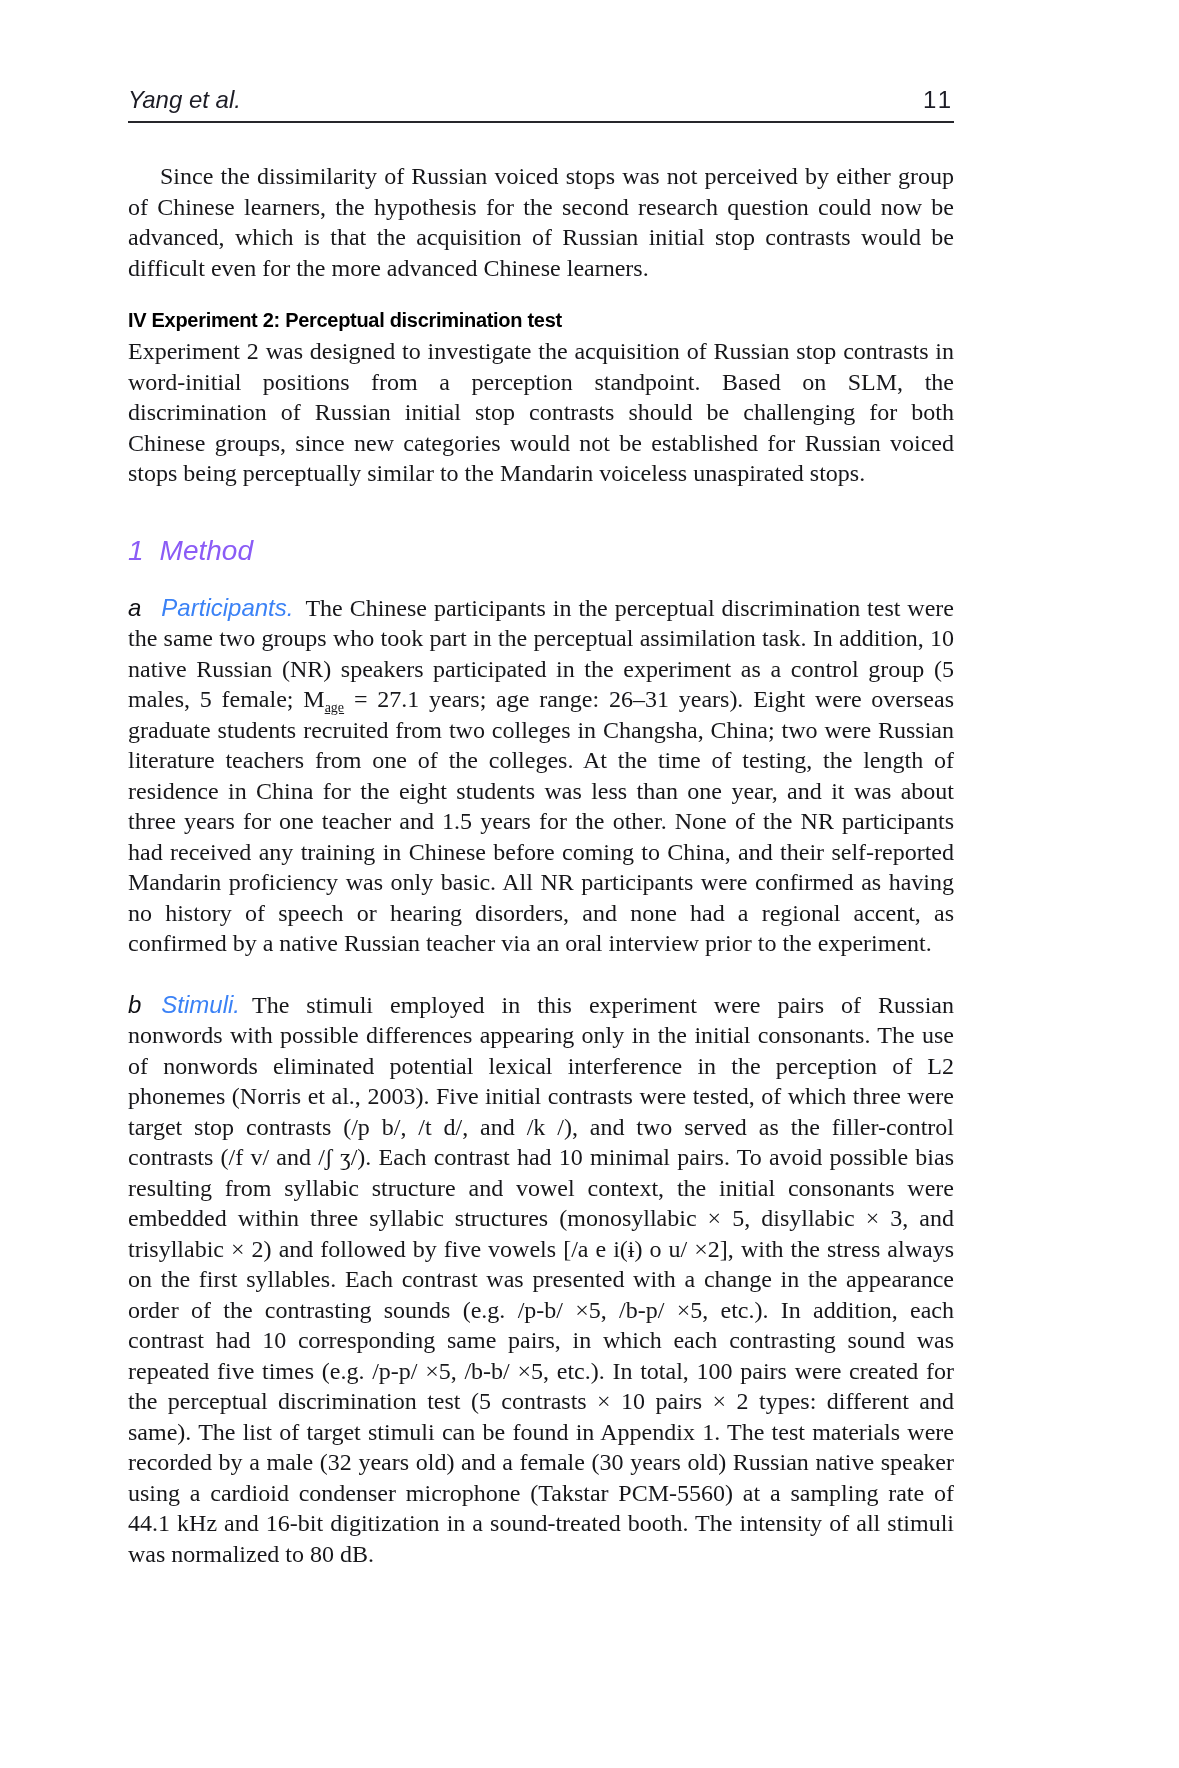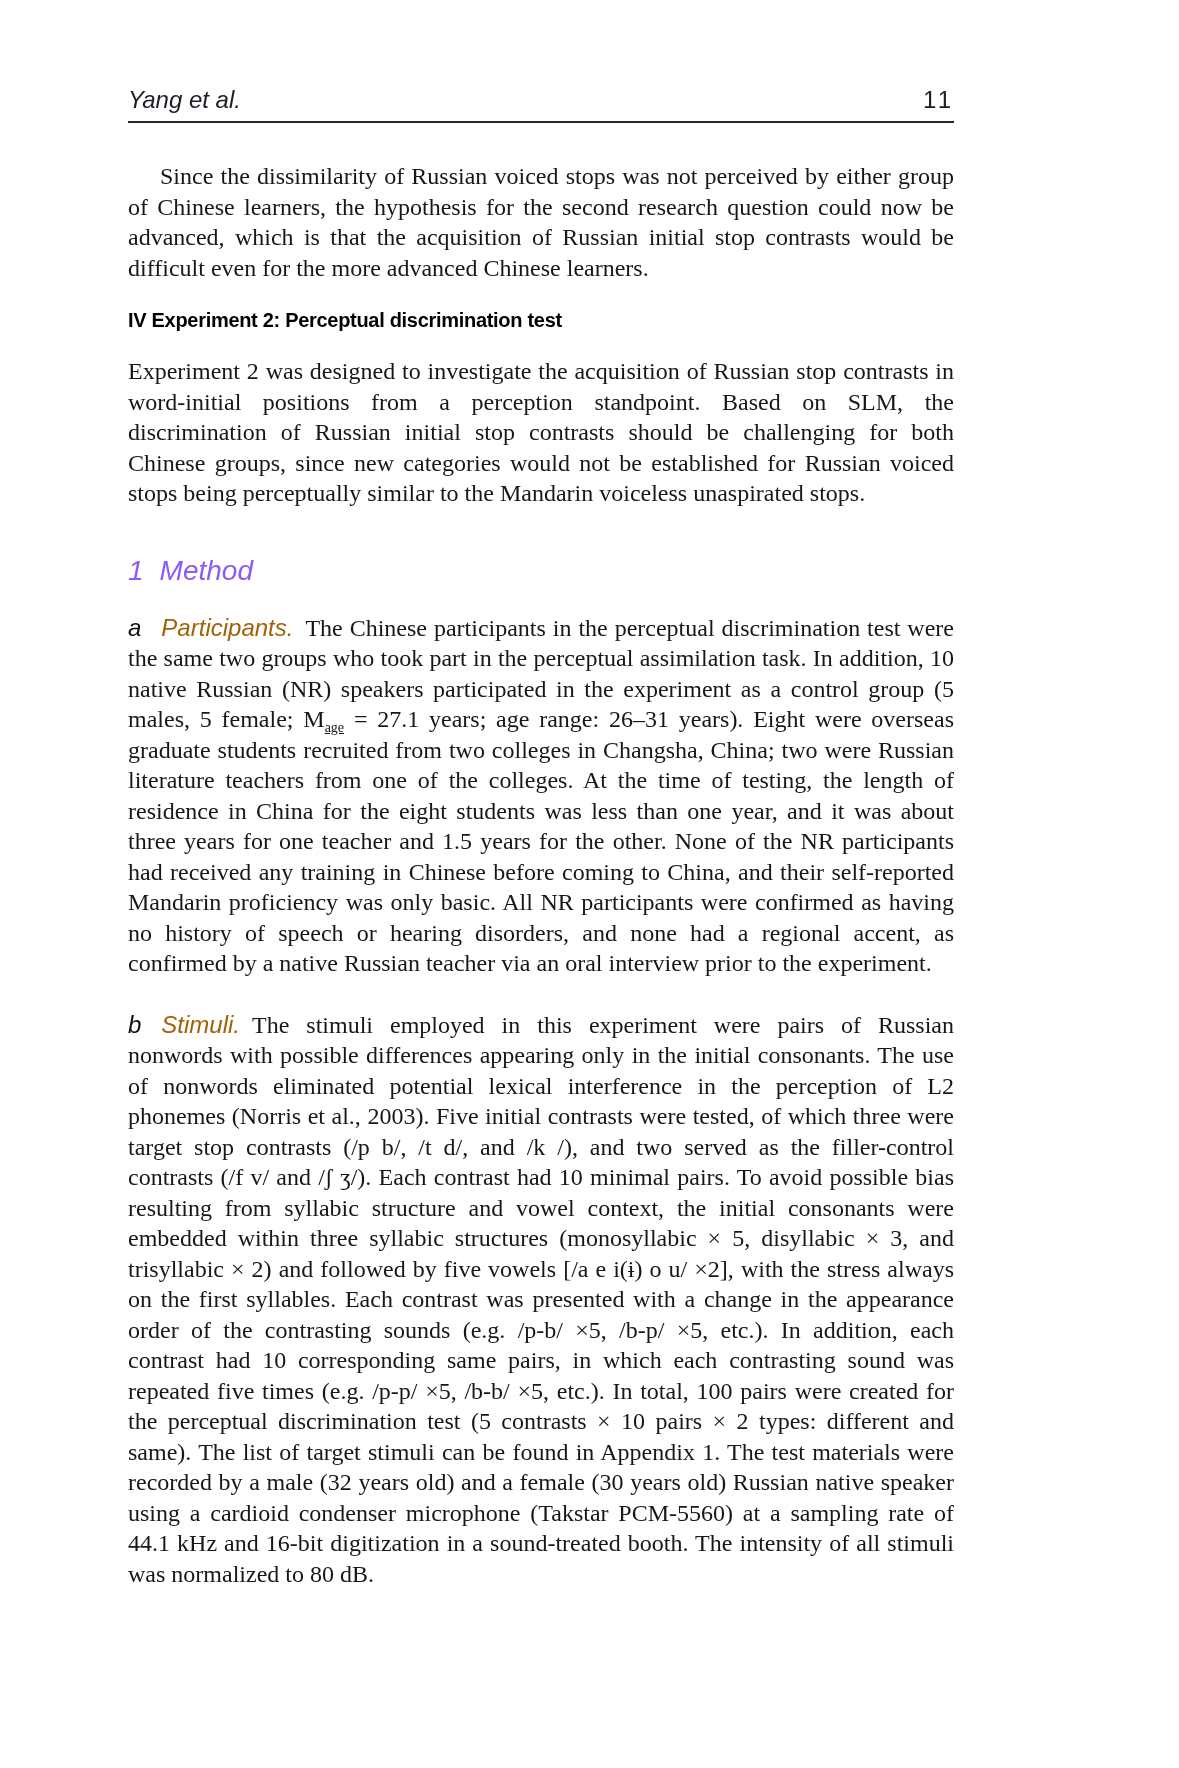--- a/index.html
+++ b/index.html
@@ -50,21 +50,21 @@
   }
   .section-heading {
     margin: 26px 0 0 0;
     font-family: "Liberation Sans", "DejaVu Sans", sans-serif;
     font-weight: 700;
     font-size: 20px;
     letter-spacing: -0.3px;
     color: #000000;
   }
   .section-heading + .body-para {
-    margin-top: 24px;
+    margin-top: 4px;
   }
   .method-heading {
     margin: 46px 0 0 0;
     font-family: "Liberation Sans", "DejaVu Sans", sans-serif;
     font-style: italic;
     font-weight: 400;
     font-size: 28px;
     color: #8b5cf6;
   }
   .method-number {
@@ -81,21 +81,21 @@
     font-style: italic;
     font-size: 24px;
     margin-right: 20px;
     color: #101014;
   }
   .runin-label {
     font-family: "Liberation Sans", "DejaVu Sans", sans-serif;
     font-style: italic;
     font-size: 24px;
     margin-right: 12px;
-    color: #a16207;
+    color: #3b82f6;
   }
   sub {
     font-size: 14px;
     line-height: 0;
     vertical-align: -5px;
     text-decoration: underline;
   }
 </style>
 </head>
 <body>

